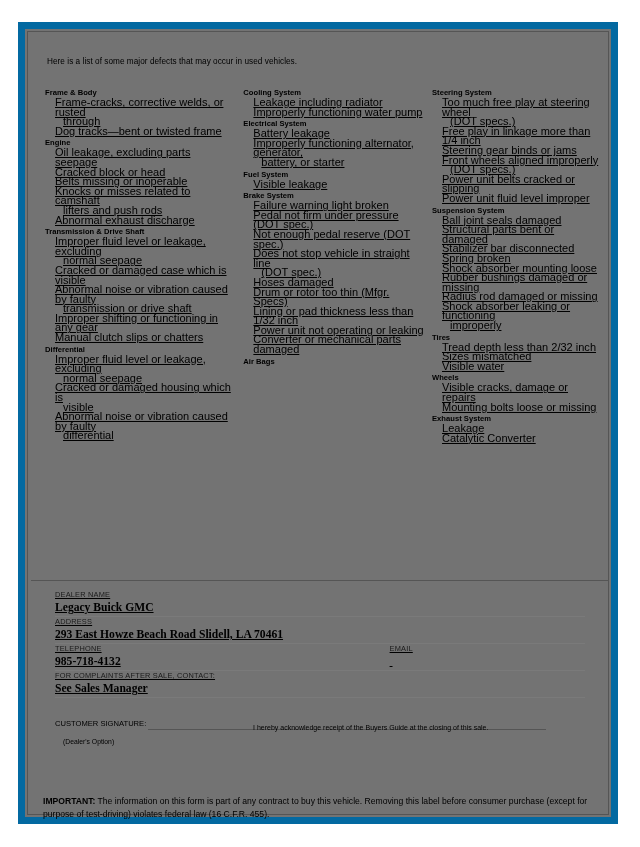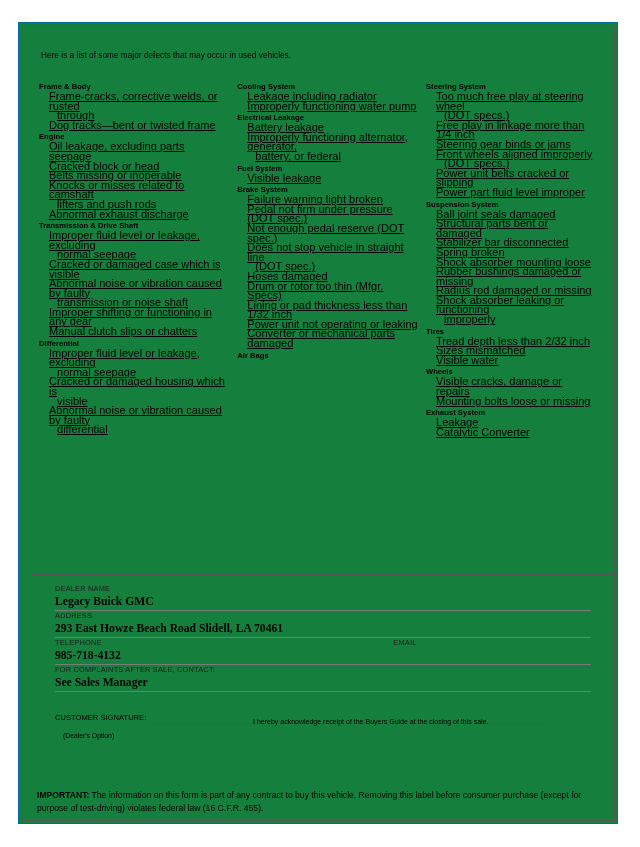--- a/index.html
+++ b/index.html
@@ -14,23 +14,23 @@
     color: #000000;
     position: relative;
     overflow: hidden;
   }
   .page {
     position: absolute;
     left: 18px;
     top: 22px;
     width: 600px;
     height: 802px;
-    border: 1px solid #0369a1;
+    border: 7px solid #0369a1;
     box-sizing: border-box;
-    background: #15803d;
+    background: #737373;
   }
   .page-inner {
     position: absolute;
     left: 2px;
     top: 2px;
     right: 2px;
     bottom: 2px;
     border: 1px solid #555;
     box-sizing: border-box;
   }
@@ -71,24 +71,25 @@
     text-decoration: underline;
   }
   .item .cont {
     display: block;
     padding-left: 8px;
   }
 
   
   .dealer {
     position: absolute;
-    left: 12px;
+    left: 6px;
     right: 2px;
     top: 551px;
     border-top: 1px solid #555;
+    text-decoration: underline;
   }
   .dealer-body {
     padding: 9px 24px 0 24px;
   }
   .fld-label {
     font-size: 7.4px;
     letter-spacing: 0.2px;
     color: #1a1a1a;
   }
   .fld-value {
@@ -170,42 +171,42 @@
         <div class="item">Oil leakage, excluding parts seepage</div>
         <div class="item">Cracked block or head</div>
         <div class="item">Belts missing or inoperable</div>
         <div class="item">Knocks or misses related to camshaft<span class="cont">lifters and push rods</span></div>
         <div class="item">Abnormal exhaust discharge</div>
       </div>
       <div class="cat">
         <div class="cat-title">Transmission &amp; Drive Shaft</div>
         <div class="item">Improper fluid level or leakage, excluding<span class="cont">normal seepage</span></div>
         <div class="item">Cracked or damaged case which is visible</div>
-        <div class="item">Abnormal noise or vibration caused by faulty<span class="cont">transmission or noise shaft</span></div>
+        <div class="item">Abnormal noise or vibration caused by faulty<span class="cont">transmission or drive shaft</span></div>
         <div class="item">Improper shifting or functioning in any gear</div>
         <div class="item">Manual clutch slips or chatters</div>
       </div>
       <div class="cat">
         <div class="cat-title">Differential</div>
         <div class="item">Improper fluid level or leakage, excluding<span class="cont">normal seepage</span></div>
         <div class="item">Cracked or damaged housing which is<span class="cont">visible</span></div>
         <div class="item">Abnormal noise or vibration caused by faulty<span class="cont">differential</span></div>
       </div>
     </div>
 
     <div class="col col2">
       <div class="cat">
         <div class="cat-title">Cooling System</div>
         <div class="item">Leakage including radiator</div>
         <div class="item">Improperly functioning water pump</div>
       </div>
       <div class="cat">
-        <div class="cat-title">Electrical Leakage</div>
+        <div class="cat-title">Electrical System</div>
         <div class="item">Battery leakage</div>
-        <div class="item">Improperly functioning alternator, generator,<span class="cont">battery, or federal</span></div>
+        <div class="item">Improperly functioning alternator, generator,<span class="cont">battery, or starter</span></div>
       </div>
       <div class="cat">
         <div class="cat-title">Fuel System</div>
         <div class="item">Visible leakage</div>
       </div>
       <div class="cat">
         <div class="cat-title">Brake System</div>
         <div class="item">Failure warning light broken</div>
         <div class="item">Pedal not firm under pressure (DOT spec.)</div>
         <div class="item">Not enough pedal reserve (DOT spec.)</div>
@@ -222,21 +223,21 @@
     </div>
 
     <div class="col col3">
       <div class="cat">
         <div class="cat-title">Steering System</div>
         <div class="item">Too much free play at steering wheel<span class="cont">(DOT specs.)</span></div>
         <div class="item">Free play in linkage more than 1/4 inch</div>
         <div class="item">Steering gear binds or jams</div>
         <div class="item">Front wheels aligned improperly<span class="cont">(DOT specs.)</span></div>
         <div class="item">Power unit belts cracked or slipping</div>
-        <div class="item">Power part fluid level improper</div>
+        <div class="item">Power unit fluid level improper</div>
       </div>
       <div class="cat">
         <div class="cat-title">Suspension System</div>
         <div class="item">Ball joint seals damaged</div>
         <div class="item">Structural parts bent or damaged</div>
         <div class="item">Stabilizer bar disconnected</div>
         <div class="item">Spring broken</div>
         <div class="item">Shock absorber mounting loose</div>
         <div class="item">Rubber bushings damaged or missing</div>
         <div class="item">Radius rod damaged or missing</div>

